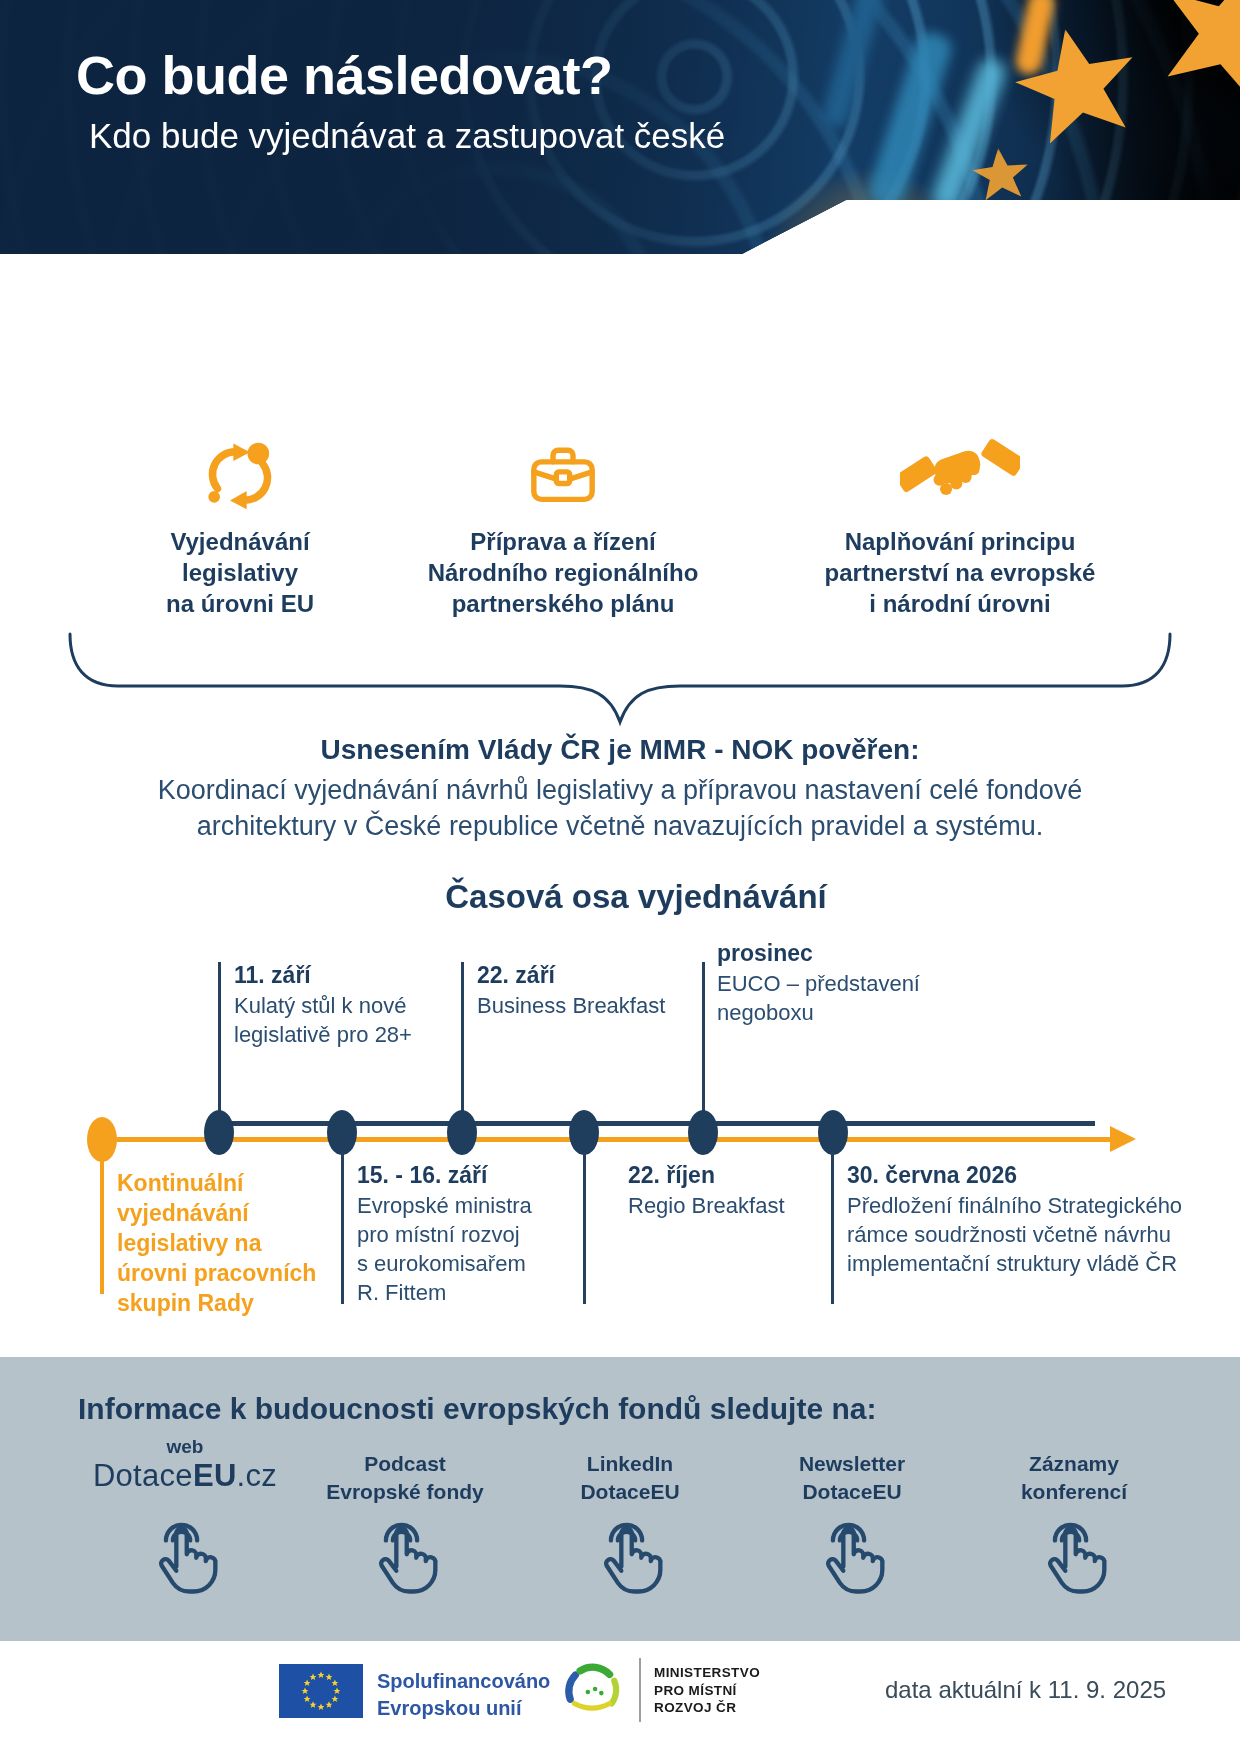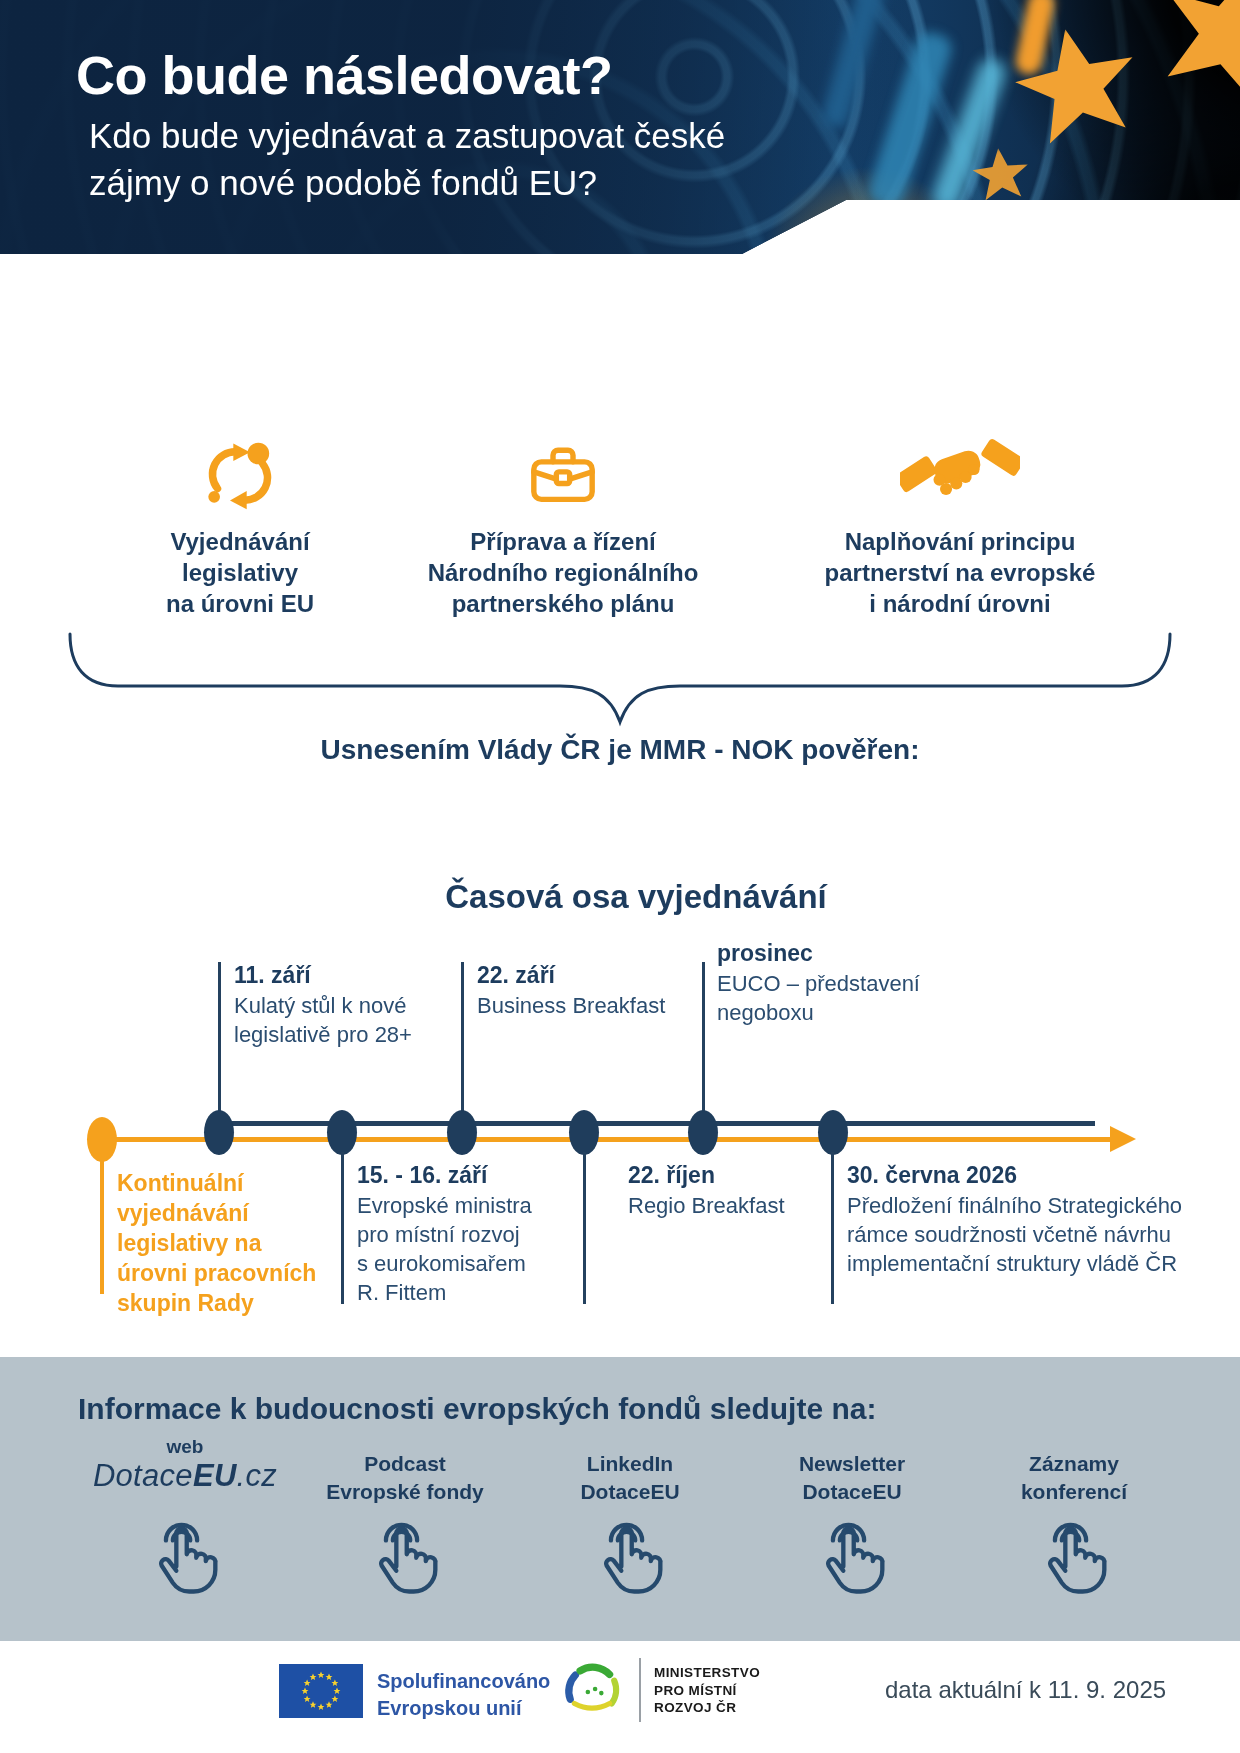--- a/index.html
+++ b/index.html
@@ -59,21 +59,21 @@
     color:#f5a11d; font-size:23px; line-height:30px; font-weight:800; }
 
   
   .band { position:absolute; left:0; top:1357px; width:1240px; height:284px; background:#b6c2ca; }
   .band-h { position:absolute; left:78px; top:1392px; width:1100px;
     color:#1d3c5e; font-size:30px; font-weight:800; }
   .channel { position:absolute; width:220px; text-align:center; color:#1d3c5e; font-weight:800; cursor:pointer; }
   .channel .l1 { font-size:21px; line-height:28px; }
   .channel .l2 { font-size:21px; line-height:28px; }
   .ch-web .kick { font-size:19px; font-weight:800; }
-  .ch-web .brand { font-size:31px; font-weight:400; letter-spacing:.3px;font-style:italic; }
+  .ch-web .brand { font-size:31px; font-weight:400; letter-spacing:.3px; }
   .ch-web .brand b { font-weight:800; }
   .hand { position:absolute; top:1506px; cursor:pointer; }
 
   
   .eu-flag { position:absolute; left:279px; top:1664px; }
   .eu-text { position:absolute; left:377px; top:1668px; color:#2d56a5; font-size:20px; line-height:27px; font-weight:700; }
   .mmr-logo { position:absolute; left:563px; top:1661px; }
   .mmr-div { position:absolute; left:639px; top:1658px; width:2px; height:64px; background:#9aa0a6; }
   .mmr-text { position:absolute; left:654px; top:1664px; color:#1a1a1a; font-size:13.5px; line-height:17.5px; font-weight:700; letter-spacing:.4px; }
   .data-note { position:absolute; left:885px; top:1676px; color:#3a4b59; font-size:24px; font-weight:400; }
@@ -87,21 +87,20 @@
     <div class="hdr-streak" style="left:840px; top:-20px; width:26px; height:150px; background:#1f5d8c; transform:rotate(16deg); filter:blur(6px);"></div>
     <div class="hdr-streak" style="left:892px; top:30px; width:36px; height:180px; background:#2f86b5; transform:rotate(18deg); filter:blur(6px); opacity:.85;"></div>
     <div class="hdr-streak" style="left:955px; top:55px; width:28px; height:160px; background:#57b5d6; transform:rotate(20deg); filter:blur(7px); opacity:.9;"></div>
     <div class="hdr-streak" style="left:1022px; top:-10px; width:26px; height:85px; background:#f09c2e; transform:rotate(12deg); filter:blur(5px);"></div>
     <div class="hdr-star" style="left:1015px; top:28px; width:125px; height:118px; transform:rotate(-12deg); filter:blur(2px);"></div>
     <div class="hdr-star" style="left:1155px; top:-35px; width:150px; height:140px; transform:rotate(18deg); filter:blur(2.5px);"></div>
     <div class="hdr-star" style="left:972px; top:148px; width:58px; height:55px; transform:rotate(-6deg); filter:blur(2.5px); opacity:.9;"></div>
     <h1>Co bude následovat?</h1>
     <div class="hdr-sub">
       <div>Kdo bude vyjednávat a zastupovat české</div>
-      <div>zájmy o nové podobě fondů EU?</div>
     </div>
   </div>
 
 
   <div class="pillar p1">
     <div class="ic">
       <svg width="84" height="80" viewBox="0 0 96 96">
         <g fill="none" stroke="#f5a11d" stroke-width="9" stroke-linecap="round">
           <path d="M21 63 A27 27 0 0 1 43 19"></path>
           <path d="M75 33 A27 27 0 0 1 53 77"></path>
@@ -157,20 +156,24 @@
       <div>partnerství na evropské</div>
       <div>i národní úrovni</div>
     </div>
   </div>
 
   <svg class="brace" width="1120" height="102" viewBox="0 0 1120 102">
     <path d="M10 6 C10 38 25 58 58 58 L500 58 C532 58 550 66 560 94 C570 66 588 58 620 58 L1062 58 C1095 58 1110 38 1110 6" fill="none" stroke="#1d3c5e" stroke-width="3" stroke-linecap="round"></path>
   </svg>
 
   <div class="mandate-h">Usnesením Vlády ČR je MMR - NOK pověřen:</div>
+  <div class="mandate-b">
+    <div>Koordinací vyjednávání návrhů legislativy a přípravou nastavení celé fondové</div>
+    <div>architektury v České republice včetně navazujících pravidel a systému.</div>
+  </div>
 
   <div class="tl-title">Časová osa vyjednávání</div>
 
   <div class="vline" style="left:218px; top:962px; height:166px;"></div>
   <div class="vline" style="left:461px; top:962px; height:166px;"></div>
   <div class="vline" style="left:702px; top:962px; height:166px;"></div>
 
   <div class="tl-lbl" style="left:234px; top:960px;">
     <div class="d">11. září</div>
     <div>Kulatý stůl k nové</div>

